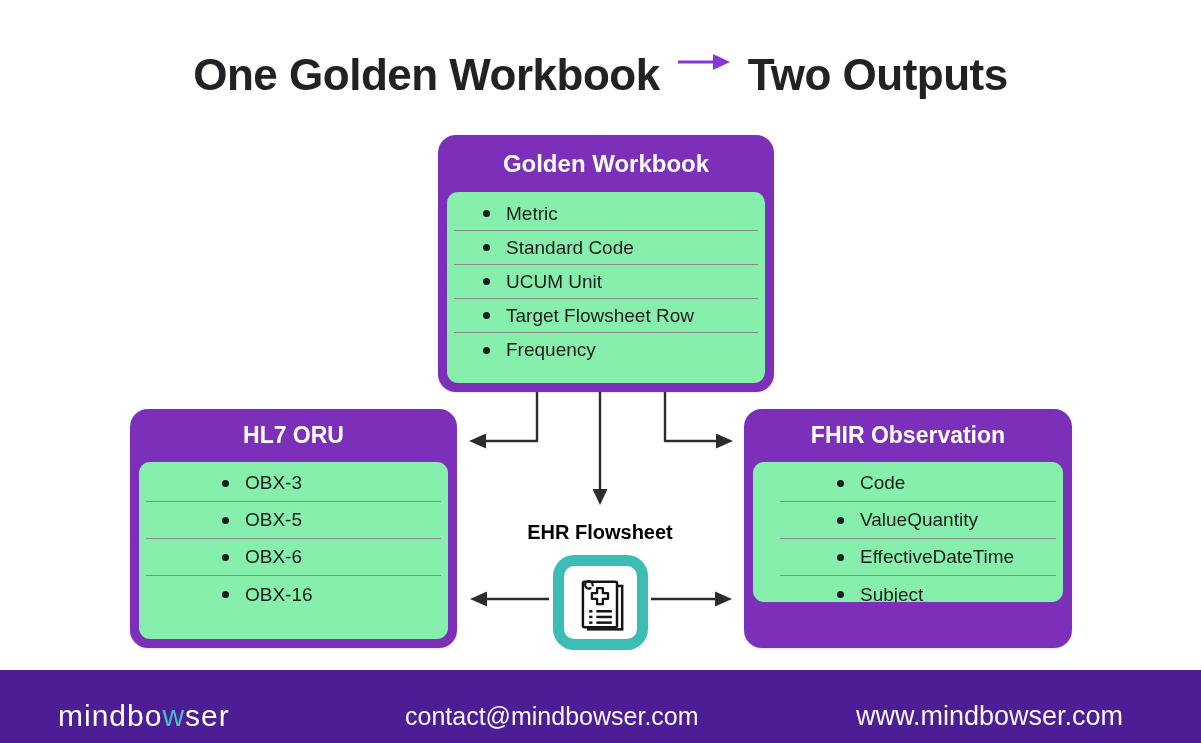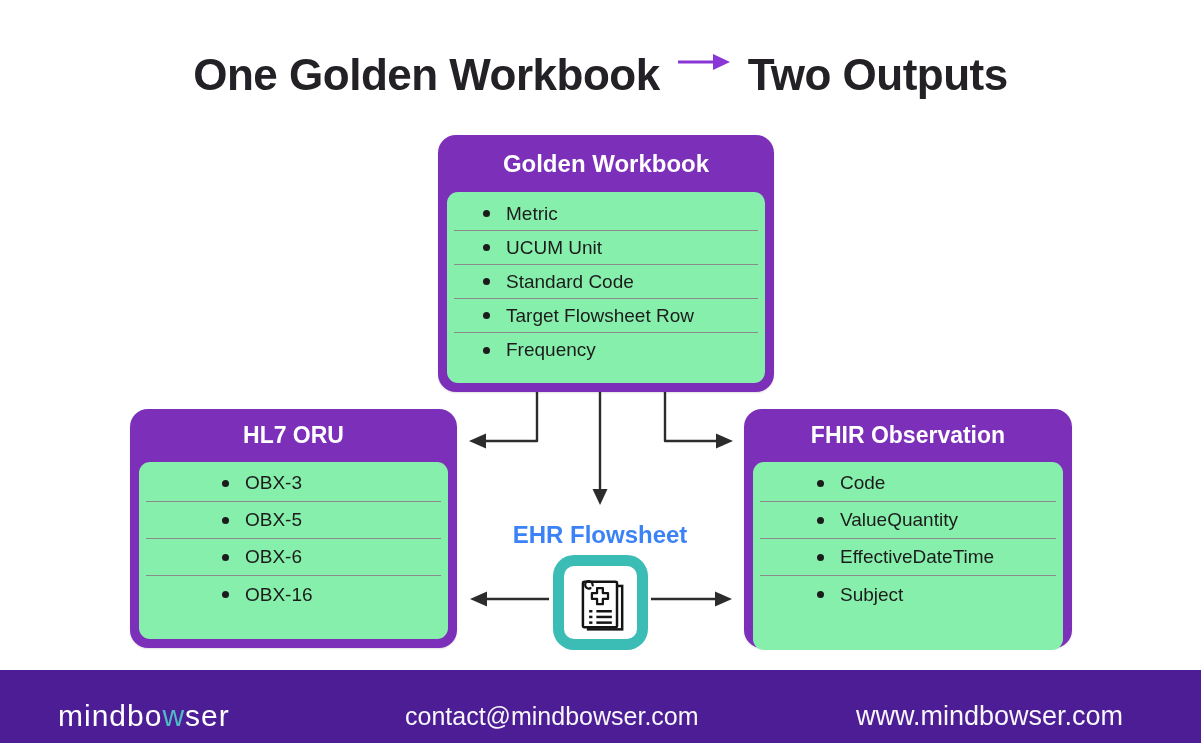--- a/index.html
+++ b/index.html
@@ -36,39 +36,39 @@
   .card-gw .card-body { margin:0 9px 9px; height:191px; padding-top:5px; }
   .card-gw .list-row { height:34px; padding-left:29px; }
 
   .card-hl7 { left:130px; top:409px; width:327px; height:239px; }
   .card-hl7 .card-header { line-height:53px; font-size:23px;text-align:center; }
   .card-hl7 .card-body { margin:0 9px 9px; height:177px; padding-top:3px; }
   .card-hl7 .list-row { height:37px; padding-left:76px; }
 
   .card-fhir { left:744px; top:409px; width:328px; height:239px; }
   .card-fhir .card-header { line-height:53px; font-size:23px; }
-  .card-fhir .card-body { margin:0 9px 9px; height:188px; padding-top:3px; }
+  .card-fhir .card-body { margin:0 9px 9px; height:140px; padding-top:3px;padding-left:20px; }
   .card-fhir .list-row { height:37px; padding-left:57px; }
 
   .list-row {
     display:flex; align-items:center;
     margin:0 7px; border-bottom:1px solid #8b8b8b;
   }
   .list-row:last-child { border-bottom:none; }
   .bullet {
     width:7px; height:7px; border-radius:50%; background:#1c1c1c;
     margin-right:16px; flex:none;
   }
   .item-label { font-size:19px; color:#1c1c1c; white-space:nowrap; }
 
   
   .connectors { position:absolute; left:0; top:0; pointer-events:none; }
   .ehr-label {
     position:absolute; left:450px; top:521px; width:300px;
-    text-align:center; font-size:24px; font-weight:700; color:#3b82f6;
+    text-align:center; font-size:20px; font-weight:700; color:#000000;
   }
   .ehr-icon-box {
     position:absolute; left:553px; top:555px; width:95px; height:95px;
     background:#3BBCB4; border-radius:21px;
   }
   .ehr-icon-inner {
     position:absolute; left:11px; top:11px; right:11px; bottom:11px;
     background:#ffffff; border-radius:10px;
     display:flex; align-items:center; justify-content:center;
   }
@@ -110,25 +110,25 @@
 
   <div class="card card-gw">
     <div class="card-header">Golden Workbook</div>
     <div class="card-body">
         <div class="list-row">
           <span class="bullet"></span>
           <span class="item-label">Metric</span>
         </div>
         <div class="list-row">
           <span class="bullet"></span>
+          <span class="item-label">Standard Code</span>
+        </div>
+        <div class="list-row">
+          <span class="bullet"></span>
           <span class="item-label">UCUM Unit</span>
-        </div>
-        <div class="list-row">
-          <span class="bullet"></span>
-          <span class="item-label">Standard Code</span>
         </div>
         <div class="list-row">
           <span class="bullet"></span>
           <span class="item-label">Target Flowsheet Row</span>
         </div>
         <div class="list-row">
           <span class="bullet"></span>
           <span class="item-label">Frequency</span>
         </div>
       </div>

